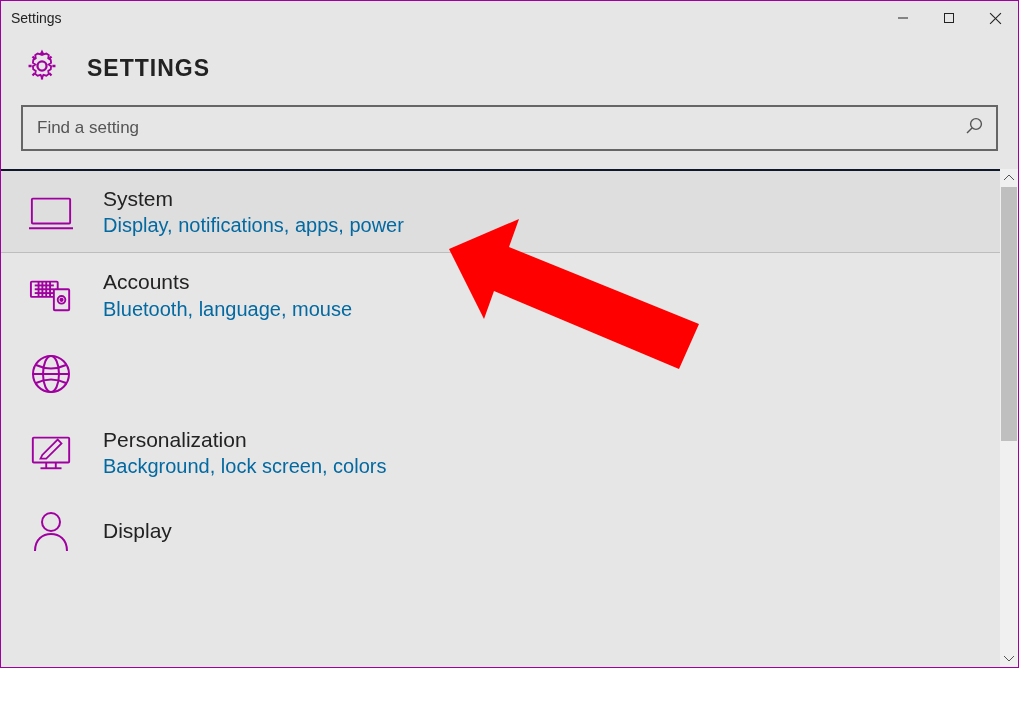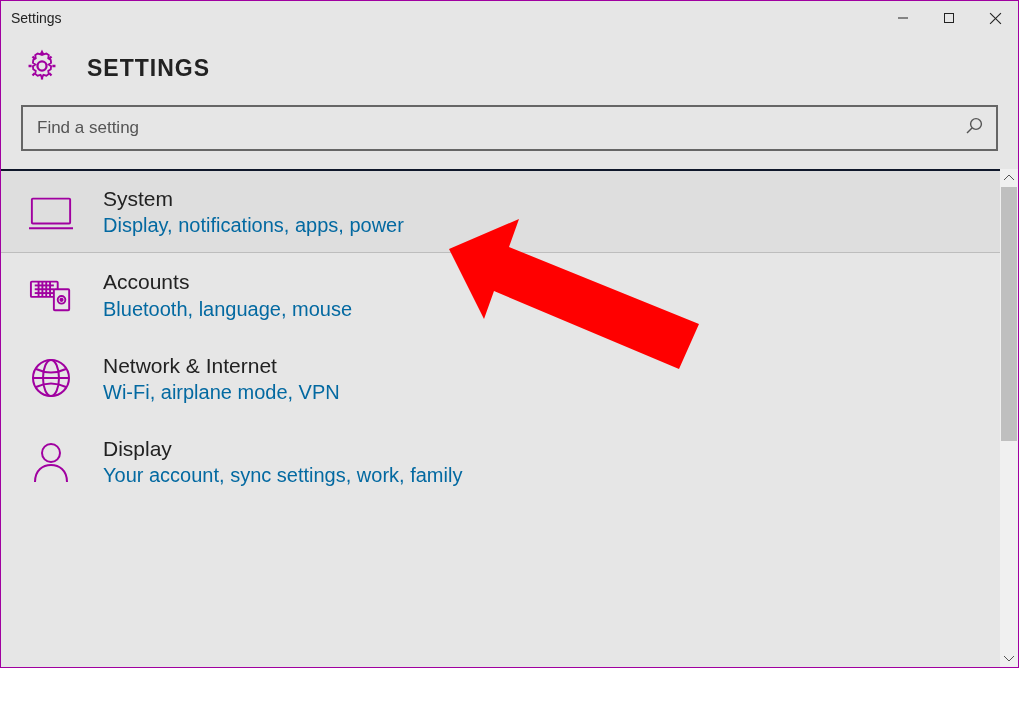--- a/index.html
+++ b/index.html
@@ -179,37 +179,47 @@
       <div class="category">
         <div class="cat-icon">
           <svg width="44" height="44" viewBox="0 0 44 44" fill="none" stroke="currentColor" stroke-width="2">
             <circle cx="22" cy="22" r="18"></circle>
             <ellipse cx="22" cy="22" rx="8" ry="18"></ellipse>
             <line x1="4" y1="22" x2="40" y2="22"></line>
             <path d="M7 13 Q22 20 37 13"></path>
               <path d="M7 31 Q22 24 37 31"></path>
           </svg>
         </div>
-        <div class="cat-text">
-          <div class="cat-title">Network &amp; Internet</div>
-          <div class="cat-sub">Wi-Fi, airplane mode, VPN</div>
-        </div>
-      </div>
-
+      </div>
+
+      <div class="category">
+        <div class="cat-icon">
+          <svg width="46" height="42" viewBox="0 0 46 42" fill="none" stroke="currentColor" stroke-width="2">
+            <rect x="4" y="6" width="38" height="26" rx="1"></rect>
+            <line x1="18" y1="32" x2="18" y2="38"></line>
+              <line x1="28" y1="32" x2="28" y2="38"></line>
+            <line x1="12" y1="38" x2="34" y2="38"></line>
+            <path d="M14 24 L30 8 L34 12 L18 28 L12 28 Z" stroke-width="1.8"></path>
+          </svg>
+        </div>
+        <div class="cat-text">
+          <div class="cat-title">Personalization</div>
+          <div class="cat-sub">Background, lock screen, colors</div>
+        </div>
+      </div>
 
       <div class="category">
         <div class="cat-icon">
           <svg width="40" height="44" viewBox="0 0 40 44" fill="none" stroke="currentColor" stroke-width="2">
             <circle cx="20" cy="13" r="9"></circle>
             <path d="M4 42 C4 30 12 25 20 25 C28 25 36 30 36 42"></path>
           </svg>
         </div>
         <div class="cat-text">
           <div class="cat-title">Display</div>
-          <div class="cat-sub">Your account, sync settings, work, family</div>
         </div>
       </div>
 
 
     </div>
 
     <div class="scrollbar">
       <div class="sb-btn">
         <svg width="10" height="6" viewBox="0 0 10 6">
             <path d="M0 5 L5 0 L10 5" fill="none" stroke="#555" stroke-width="1"></path>

